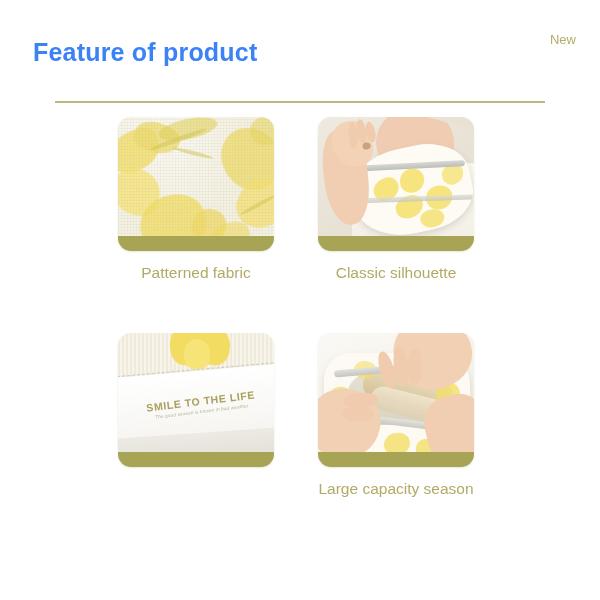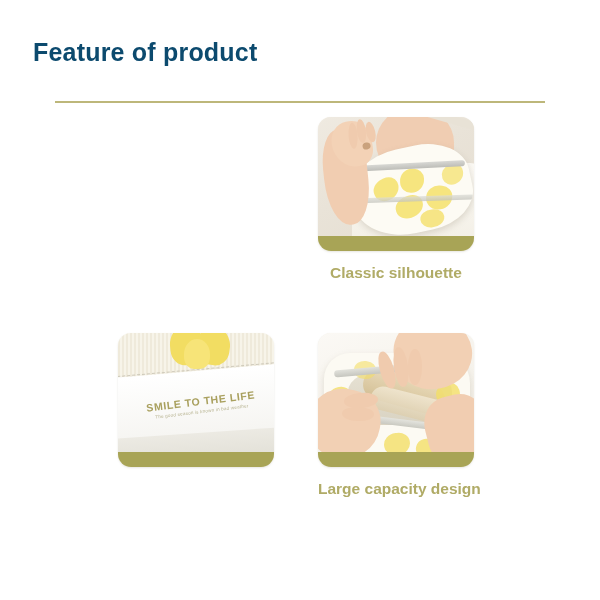--- a/index.html
+++ b/index.html
@@ -26,21 +26,21 @@
     left: 0; top: 0;
     width: 600px;
     height: 92px;
   }
   .page-title {
     position: absolute;
     left: 33px;
     top: 38px;
     font-size: 25px;
     font-weight: bold;
-    color: #0c4a6e;
+    color: #3b82f6;
     letter-spacing: 0.2px;
     white-space: nowrap;
   }
   .badge-new {
     position: absolute;
     right: 24px;
     top: 30px;
     width: 120px;
     text-align: right;
     font-size: 13px;
@@ -103,21 +103,21 @@
   }
   .caption {
     margin-top: 13px;
     width: 156px;
     text-align: center;
     font-size: 15.5px;
     color: #b0ab66;
     white-space: nowrap;
   }
   .cell.col0 .caption { text-align: center; }
-  .cell.col1 .caption { text-align: center; font-weight: bold; }
+  .cell.col1 .caption { text-align: center; }
 
   
   .ph-fabric {
     position: absolute;
     inset: 0;
     background:
       radial-gradient(circle at 30% 20%, rgba(255,255,255,0.55) 0%, rgba(255,255,255,0) 60%),
       #f4f1e2;
   }
   .ph-fabric .grain {
@@ -337,29 +337,54 @@
 </style>
 </head>
 <body>
 
 <div class="page">
 
   <div class="header">
     <div class="page-title">Feature of product</div>
 
     <div class="badge-new">
+      <span class="badge-line">New</span>
     </div>
   </div>
 
   <div class="divider"></div>
 
   <div class="grid">
 
     <div class="row">
 
+      <div class="cell col0">
+        <div class="tile">
+          <div class="tile-photo">
+            <div class="ph-fabric">
+              <div class="petal p1"></div>
+              <div class="petal p2"></div>
+              <div class="petal p3"></div>
+              <div class="petal p4"></div>
+              <div class="petal p5"></div>
+              <div class="petal p6"></div>
+              <div class="petal p7"></div>
+              <div class="petal p8"></div>
+              <div class="petal p9"></div>
+              <div class="petal p10"></div>
+              <div class="stem s1"></div>
+              <div class="stem s2"></div>
+              <div class="stem s3"></div>
+              <div class="grain"></div>
+            </div>
+          </div>
+          <div class="tile-bar"></div>
+        </div>
+        <div class="caption">Patterned fabric</div>
+      </div>
 
       <div class="cell col1">
         <div class="tile">
           <div class="tile-photo">
             <div class="ph-model">
               <div class="m-bg"></div>
               <div class="m-neck"></div>
               <div class="m-skin-chest"></div>
               <div class="m-dress"></div>
               <div class="m-dress-ruffle"></div>
@@ -436,18 +461,18 @@
               <div class="op-fing ofg1"></div>
               <div class="op-fing ofg2"></div>
               <div class="op-fing ofg3"></div>
               <div class="op-hand-l"></div>
               <div class="op-fing ofl1"></div>
               <div class="op-fing ofl2"></div>
             </div>
           </div>
           <div class="tile-bar"></div>
         </div>
-        <div class="caption">Large capacity design</div>
+        <div class="caption">Large capacity season</div>
       </div>
     </div>
 
   </div>
 </div>
 
 </body></html>

